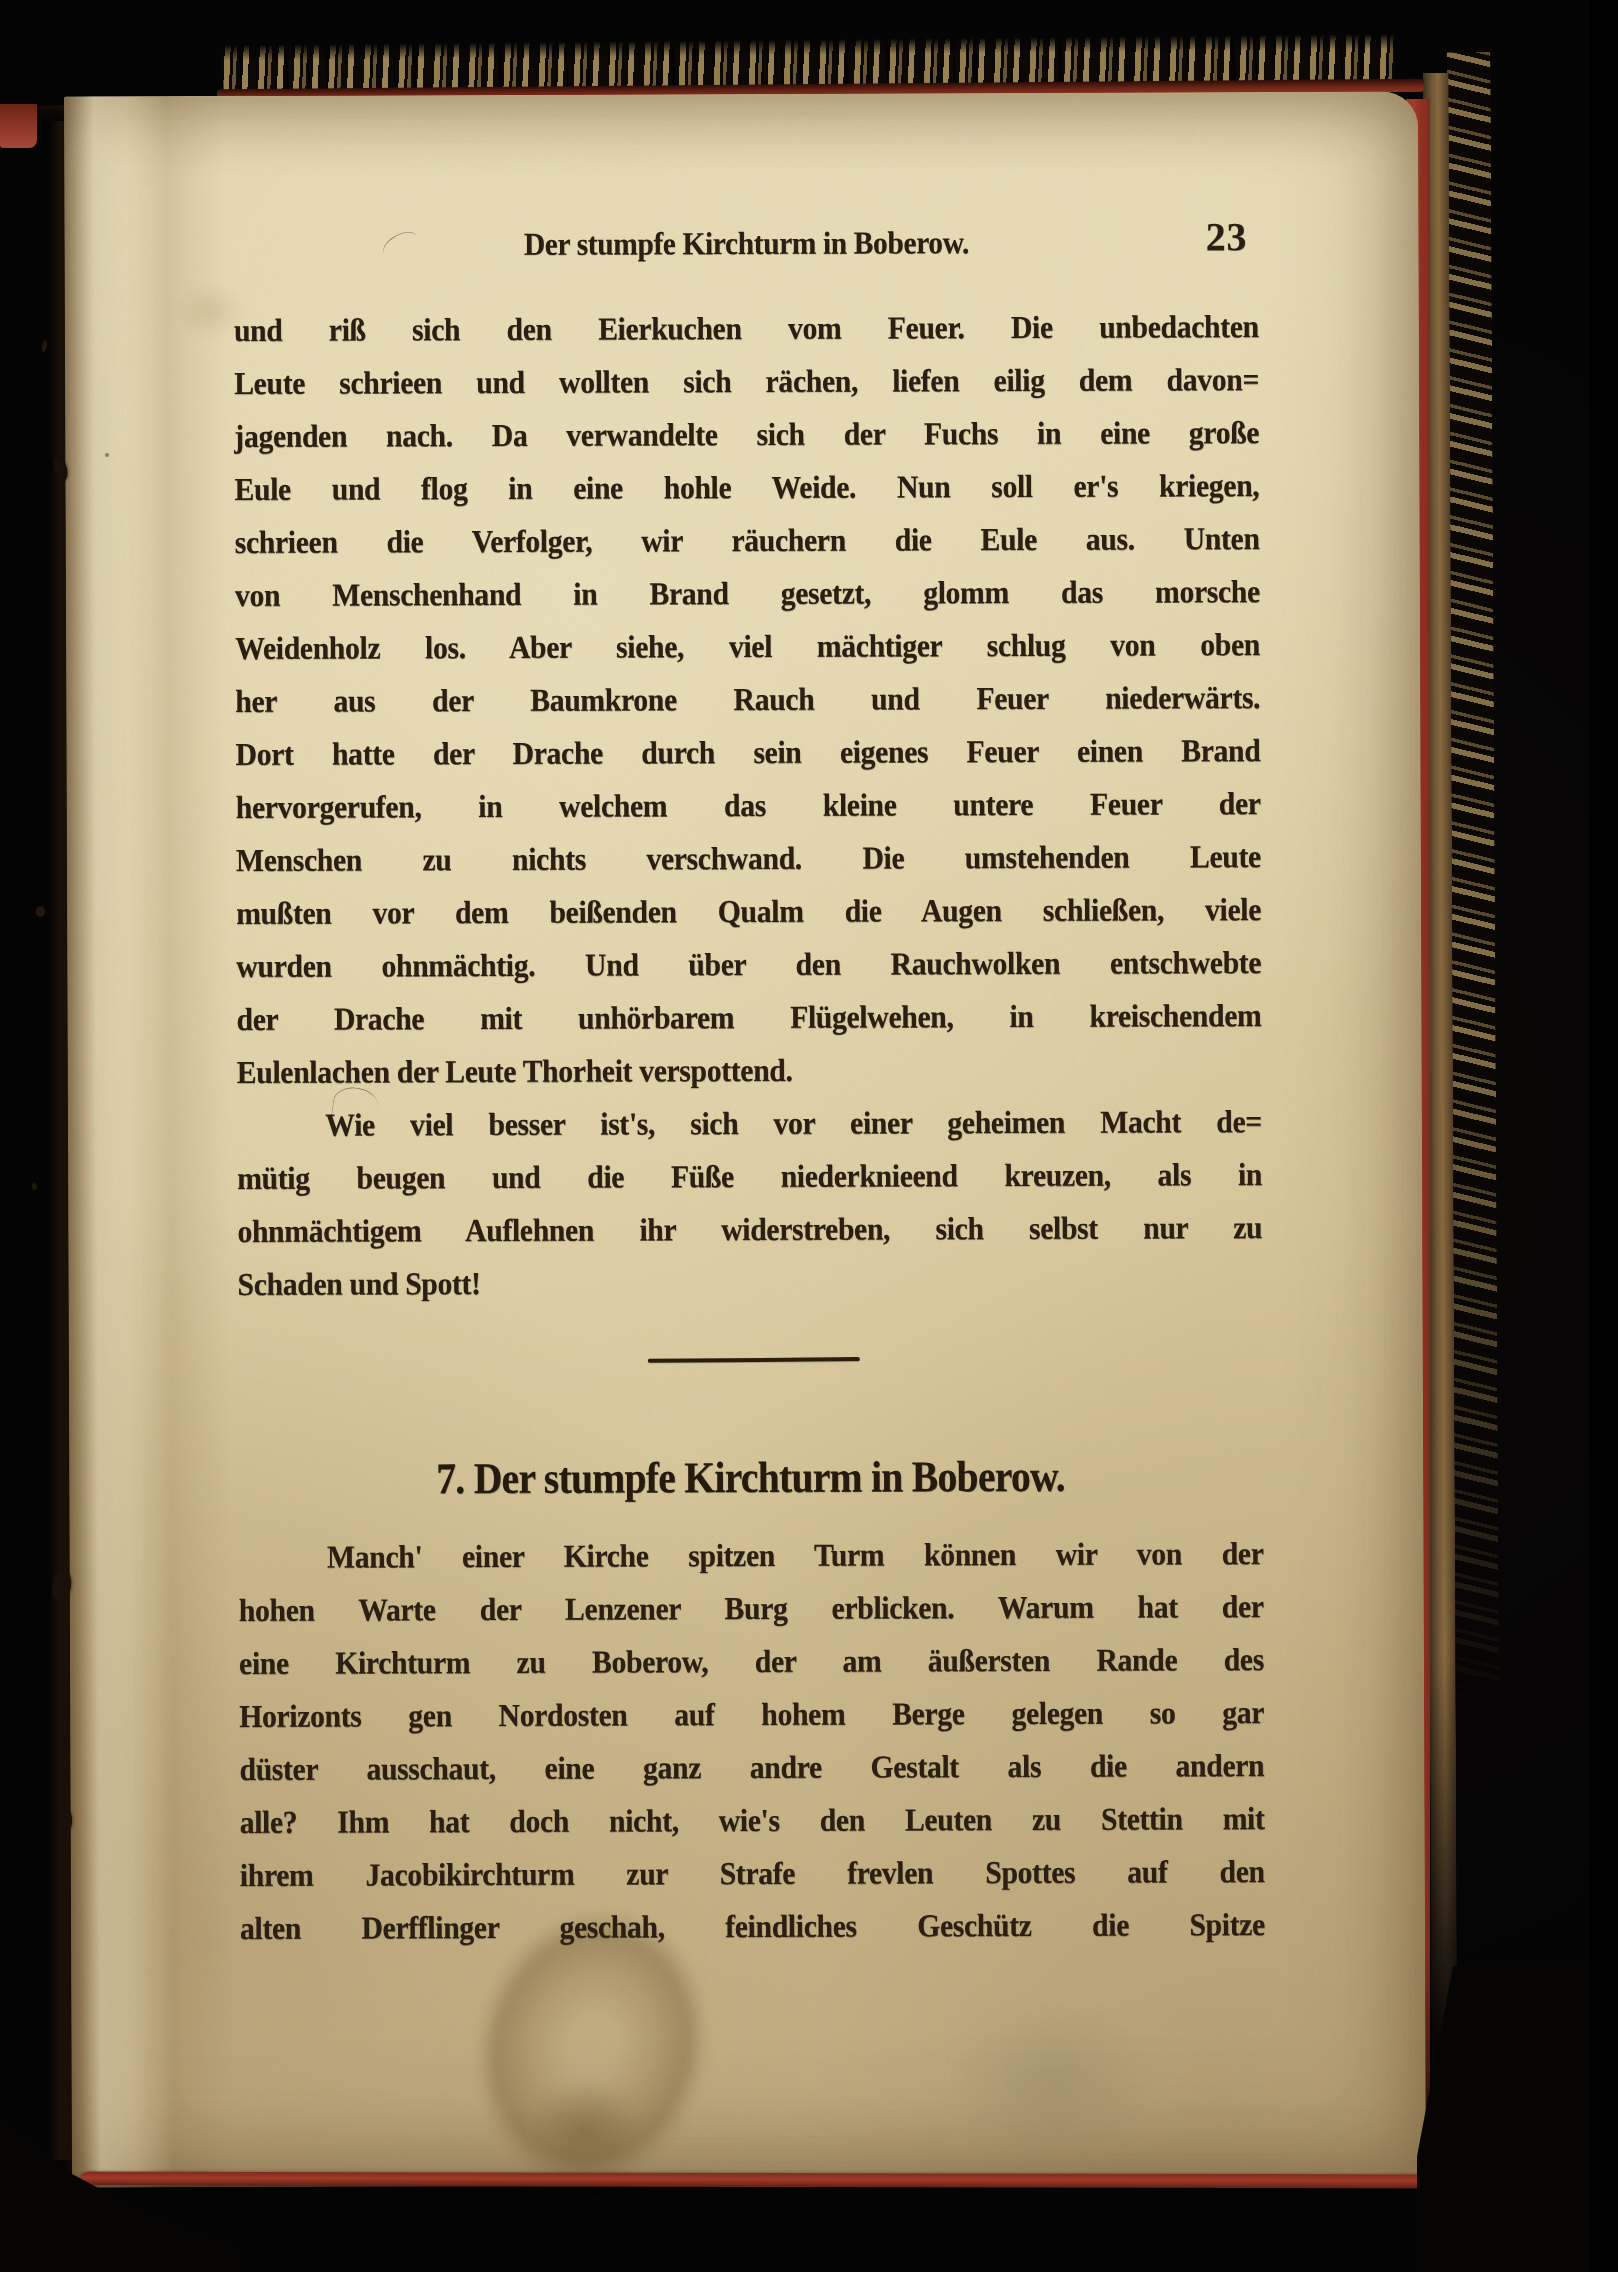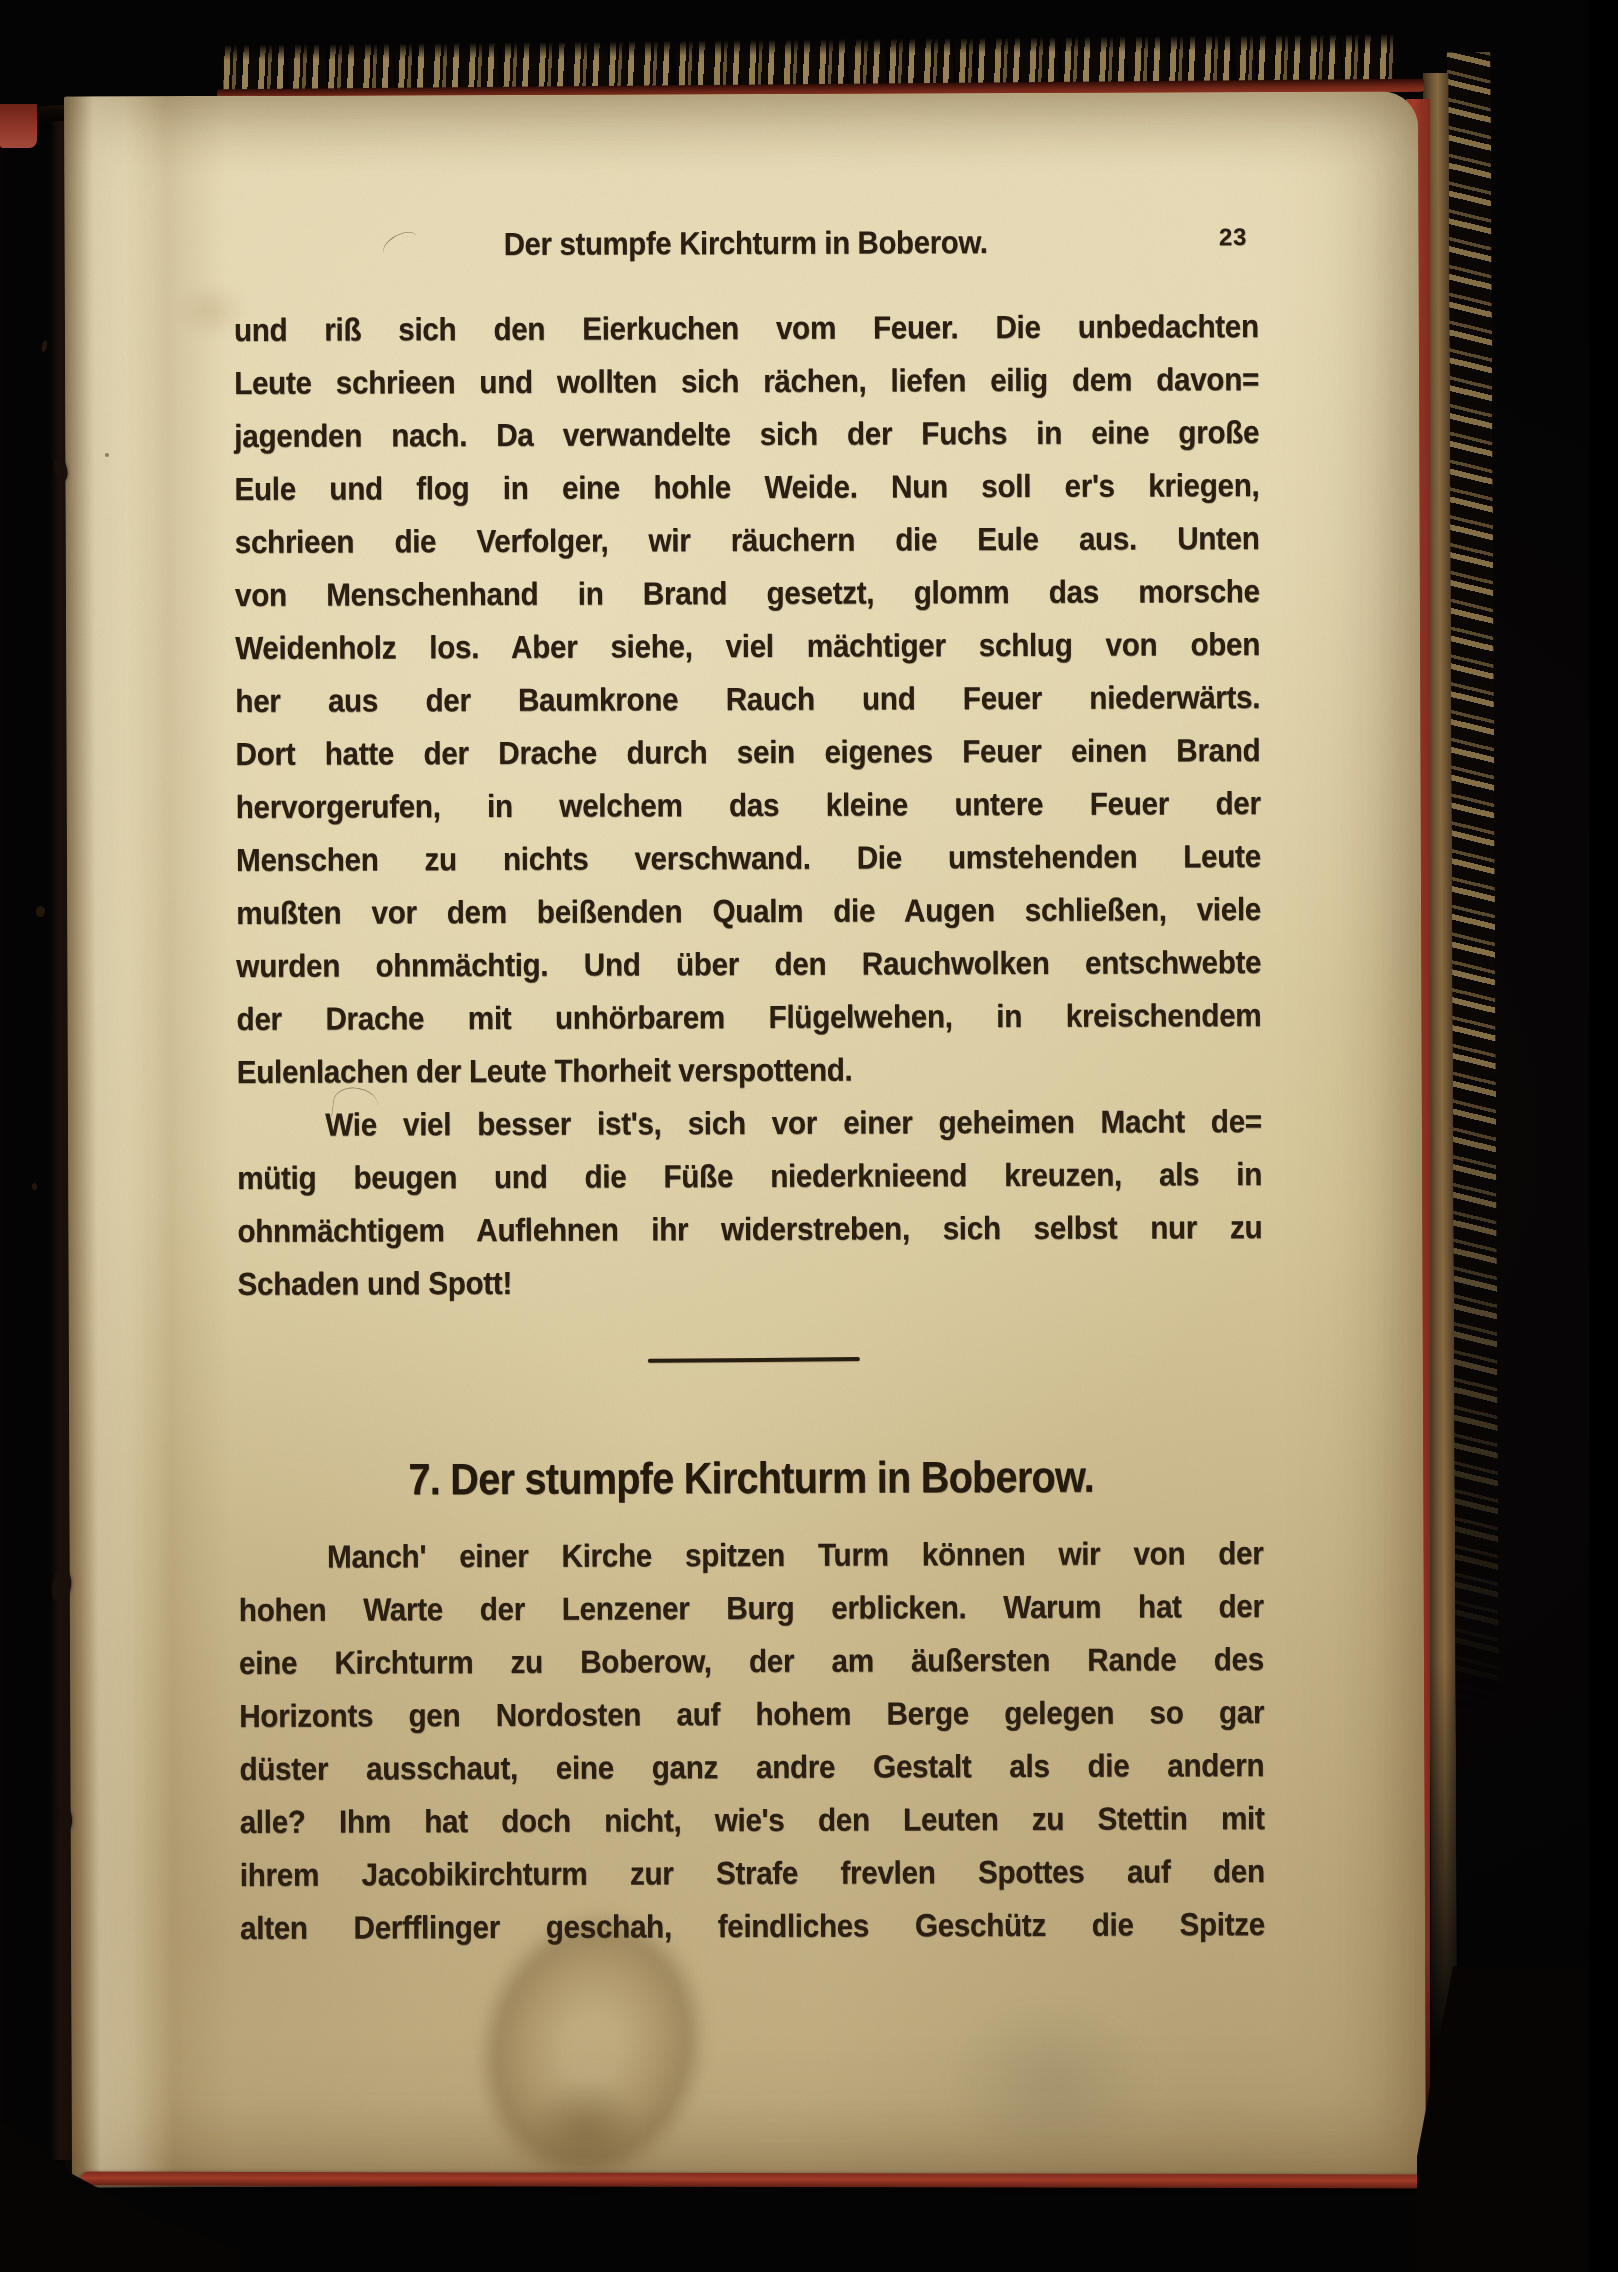--- a/index.html
+++ b/index.html
@@ -1,20 +1,20 @@
 <!DOCTYPE html>
 <html style="font-size:13px"><head>
 <meta charset="utf-8">
 <style>
   html,body{margin:0;padding:0;background:#000;}
   .scene{
     position:relative;width:1589px;height:2273px;overflow:hidden;
     background:
       radial-gradient(60% 40% at 70% 50%, #0b0907 0%, #070505 60%, #050404 100%);
-    font-family:Liberation Sans, sans-serif;
+    font-family:Liberation Serif, serif;
   }
   .scene *{position:absolute;box-sizing:border-box;}
 
   
   .band-top{
     left:223px;top:19.4px;width:1171px;height:78px;
     background:
       repeating-linear-gradient(93deg,
         rgba(0,0,0,0) 0 3.2px, rgba(154,130,81,.95) 3.2px 9px,
         rgba(0,0,0,0) 9px 12px, rgba(124,102,62,.80) 12px 15.4px,
@@ -170,21 +170,21 @@
 
   
   .header-row{
     left:169px;top:127px;width:1025px;height:49px;
     font-size:32px;line-height:45px;font-weight:bold;text-align:center;
     color:#2b1f12;text-shadow:0.3px 0.5px 0.7px rgba(43,32,19,.5);
     letter-spacing:-0.4px;
   }
   .header-row .title-squeeze{position:relative;display:inline-block;transform:scaleX(.92);}
   .pagenum{
-    right:11.3px;top:-4.9px;font-size:24px;line-height:45px;font-weight:bold;
+    right:11.3px;top:-4.9px;font-size:40px;line-height:45px;font-weight:bold;
     letter-spacing:0.8px;
   }
   .para{
     left:169px;width:1102px;
     transform:scaleX(.93);transform-origin:0 0;
     font-size:32px;line-height:53px;font-weight:bold;letter-spacing:-0.4px;
     color:#2b1f12;text-shadow:0.3px 0.6px 0.8px rgba(40,30,17,.55);
   }
   .para-1{top:208px;}
   .para-2{top:1435px;}

